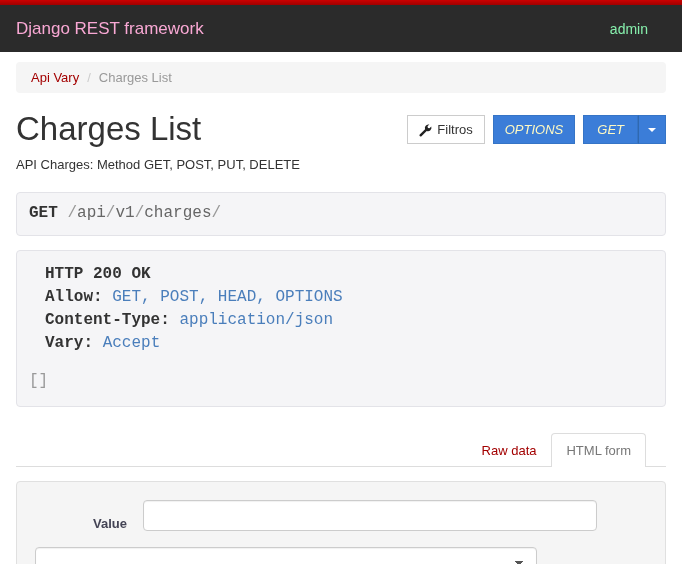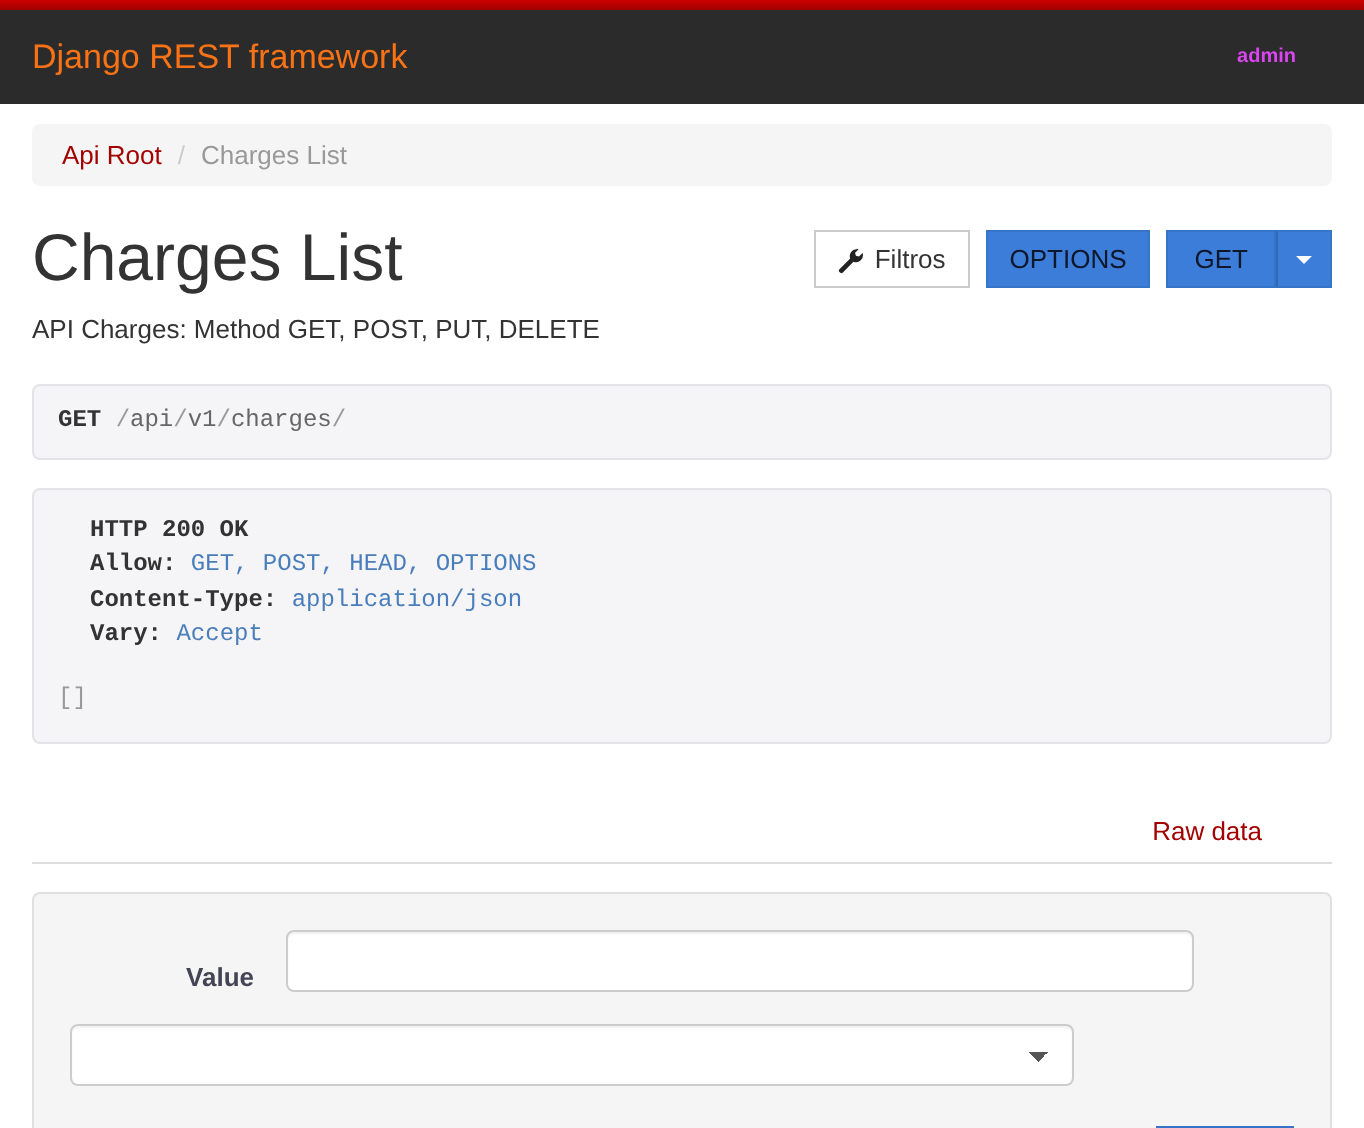--- a/index.html
+++ b/index.html
@@ -23,32 +23,31 @@
   
   .navbar {
     height: 47px;
     background: #2b2b2b;
     display: flex;
     align-items: center;
     justify-content: space-between;
     padding: 0 16px;
   }
   .navbar-brand {
-    color: #f97316;
+    color: #f9a8d4;
     font-size: 17px;
     line-height: 20px;
     text-decoration: none;
     white-space: nowrap;
   }
   .navbar-user {
-    color: #d946ef;
-    font-size: 10px;
+    color: #86efac;
+    font-size: 14px;
     text-decoration: none;
     padding-right: 18px;
-    font-weight: bold;
   }
 
   
   .breadcrumb-wrap {
     padding: 10px 16px 0 16px;
     background: #ffffff;
   }
   .breadcrumb {
     background: #f5f5f5;
     border-radius: 4px;
@@ -111,21 +110,22 @@
     gap: 5px;
   }
   .btn-default {
     background: #ffffff;
     border-color: #cccccc;
     color: #333333;
   }
   .btn-primary {
     background: #3b7dd8;
     border-color: #3574c6;
-    color: #0f172a;
+    color: #fef9c3;
+    font-style: italic;
   }
   .split {
     display: inline-flex;
   }
   .split .btn-main {
     border-top-right-radius: 0;
     border-bottom-right-radius: 0;
     padding: 7px 13px;
   }
   .split .btn-caret {
@@ -157,21 +157,21 @@
   }
 
   
   .panel {
     background: #f5f5f7;
     border: 1px solid #e3e3e8;
     border-radius: 4px;
     margin-top: 18px;
     padding: 9px 12px;
     font-family: "Liberation Mono", monospace;
-    font-size: 12px;
+    font-size: 16px;
     line-height: 1.45;
     color: #333333;
     overflow: hidden;
   }
   .panel.response {
     margin-top: 14px;
     padding: 12px;
     min-height: 100px;
   }
   .req-method { font-weight: bold; color: #333333; }
@@ -273,21 +273,21 @@
 
 <div class="top-strip"></div>
 
 <div class="navbar">
   <a class="navbar-brand" href="#">Django REST framework</a>
   <a class="navbar-user" href="#">admin</a>
 </div>
 
 <div class="breadcrumb-wrap">
   <ol class="breadcrumb" style="margin:0;list-style:none;">
-    <li style="display:inline;"><a class="crumb-link" href="#">Api Root</a></li>
+    <li style="display:inline;"><a class="crumb-link" href="#">Api Vary</a></li>
     <li class="crumb-sep" style="display:inline;">/</li>
     <li class="crumb-active" style="display:inline;">Charges List</li>
   </ol>
 </div>
 
 <div class="container">
 
   <div class="header-row">
     <h1 class="page-title">Charges List</h1>
 
@@ -334,20 +334,21 @@
     <div>
       <span class="hdr-key">Vary:</span>
       <span class="hdr-val">Accept</span>
     </div>
     <div class="blank-line"></div>
     <div class="body-empty">[]</div>
   </div>
 
   <div class="tabs">
     <div class="tab">Raw data</div>
+    <div class="tab active">HTML form</div>
   </div>
 
   <div class="form-panel">
     <div class="form-row">
       <label class="form-label">Value</label>
       <input class="form-control input-value" type="text" value="" style="">
     </div>
 
     <div class="form-row">
       <select class="form-control select-appointment">

